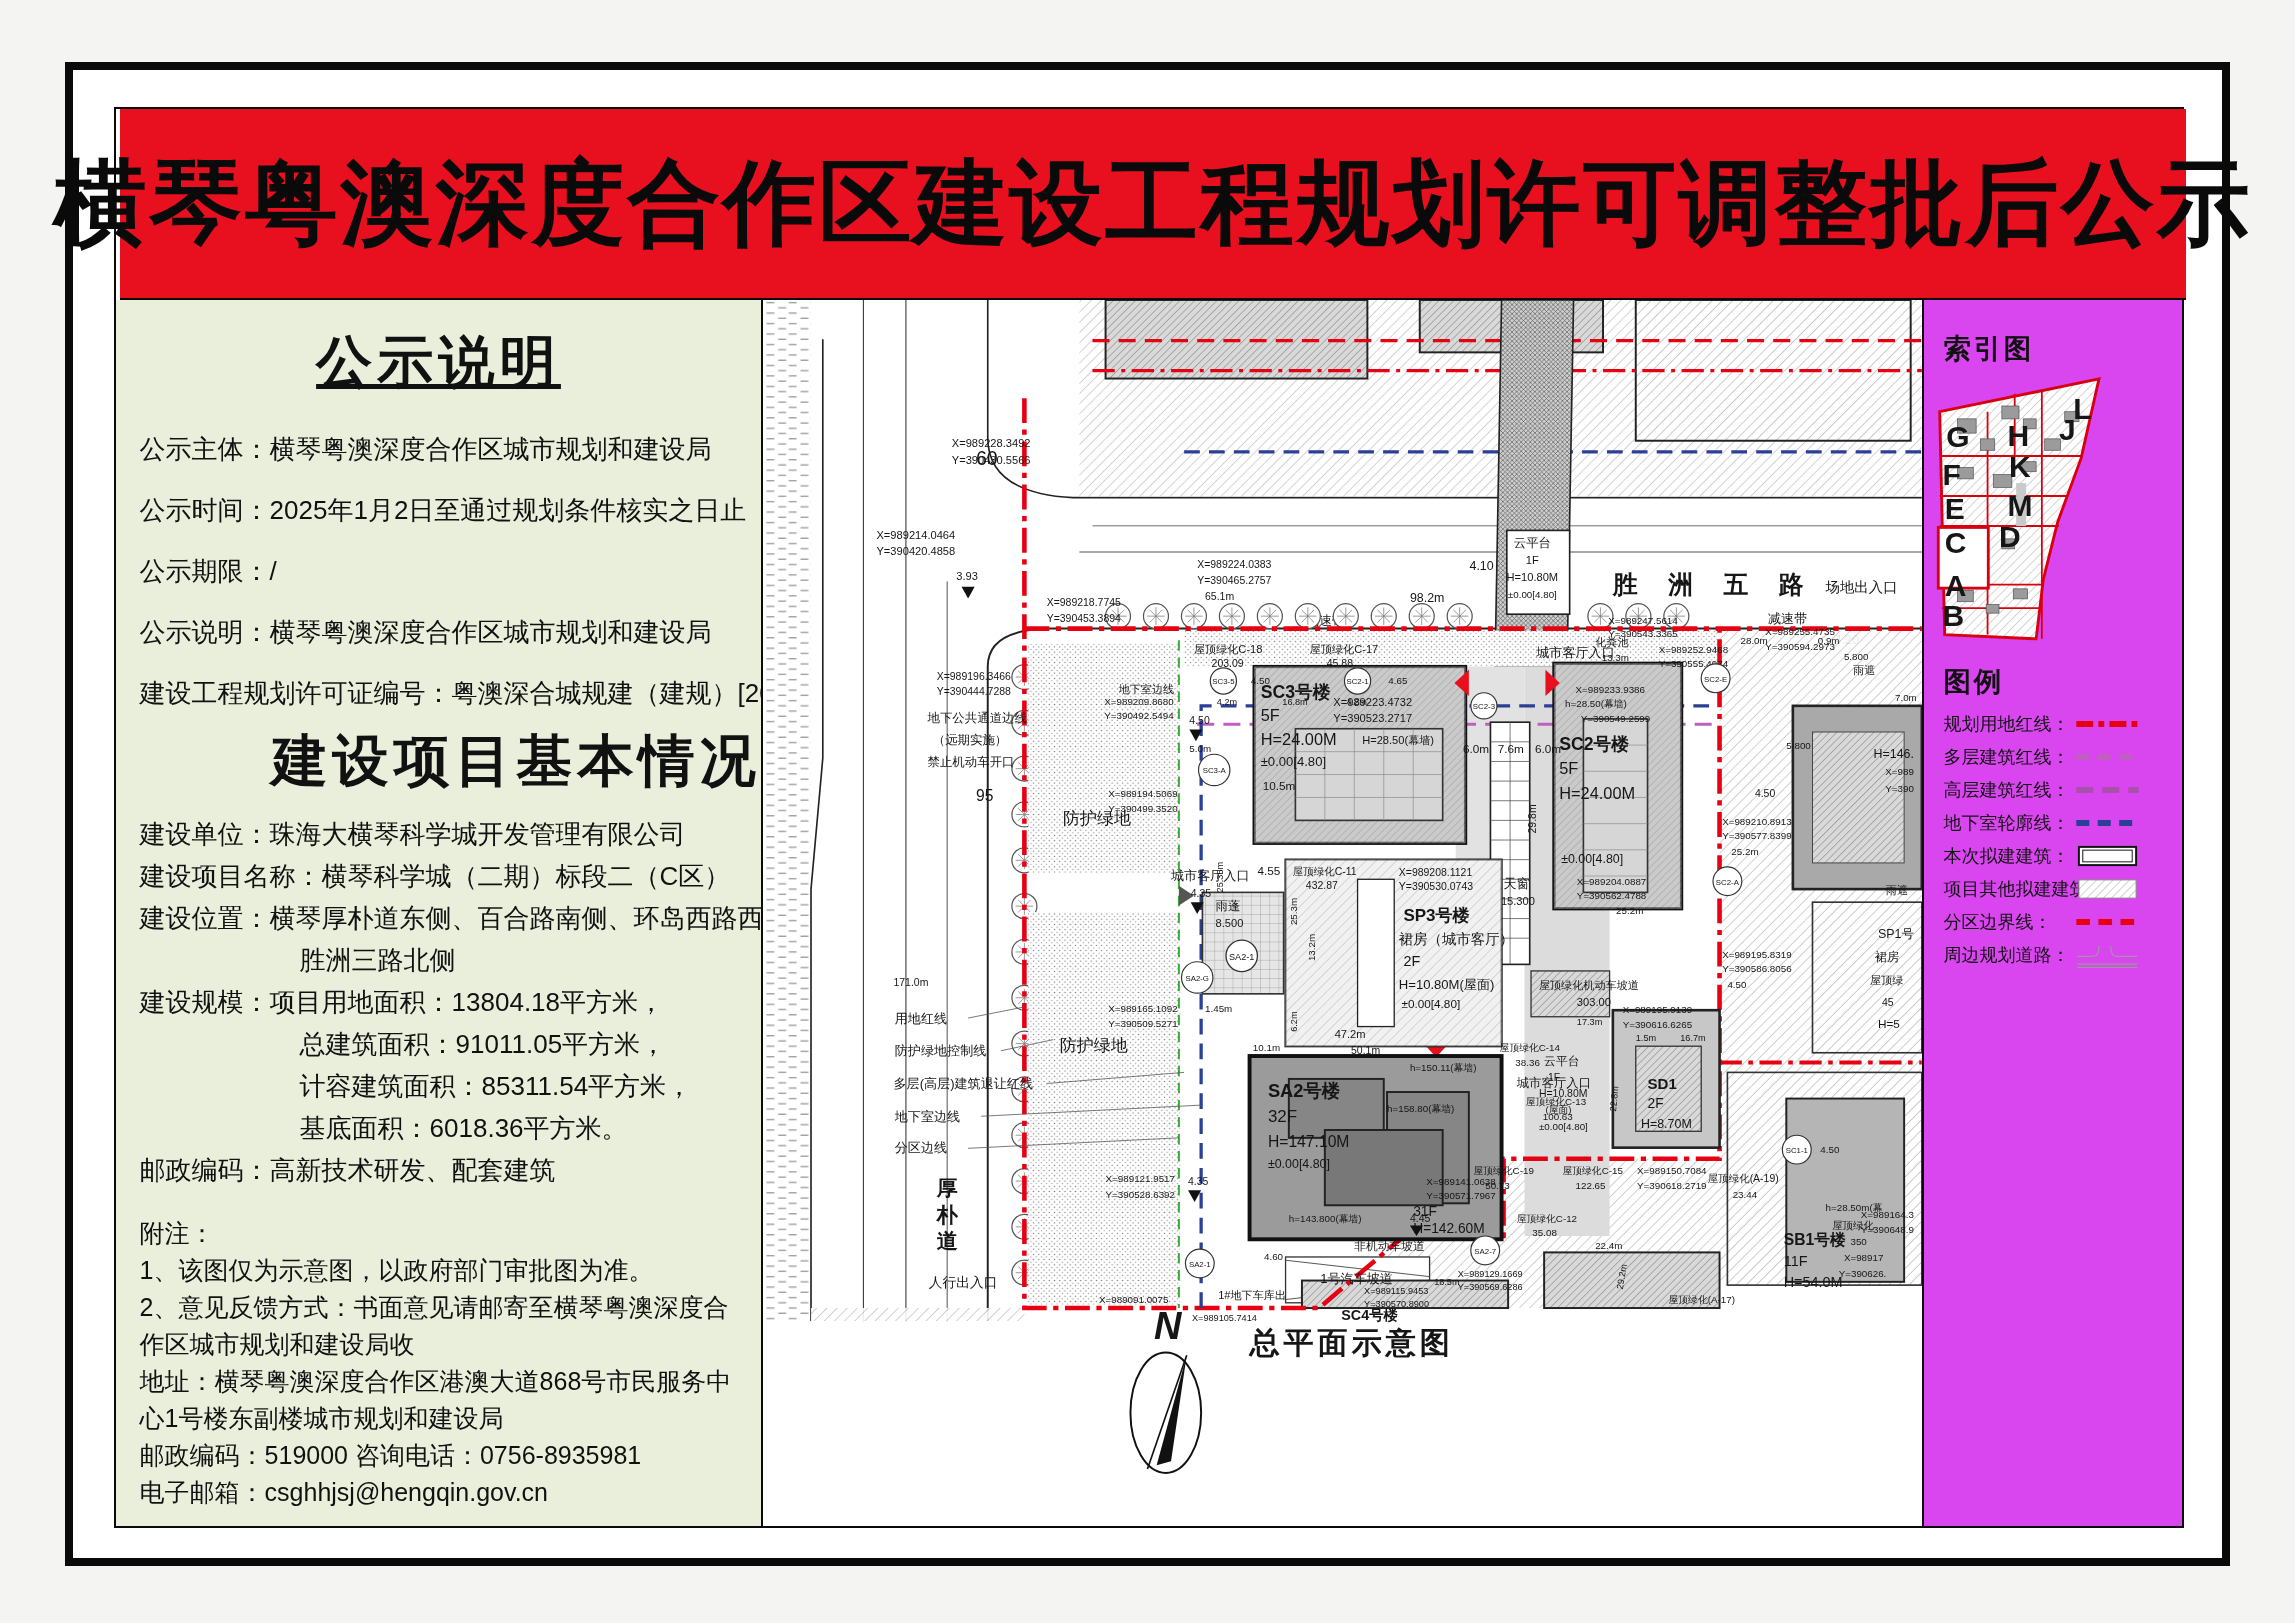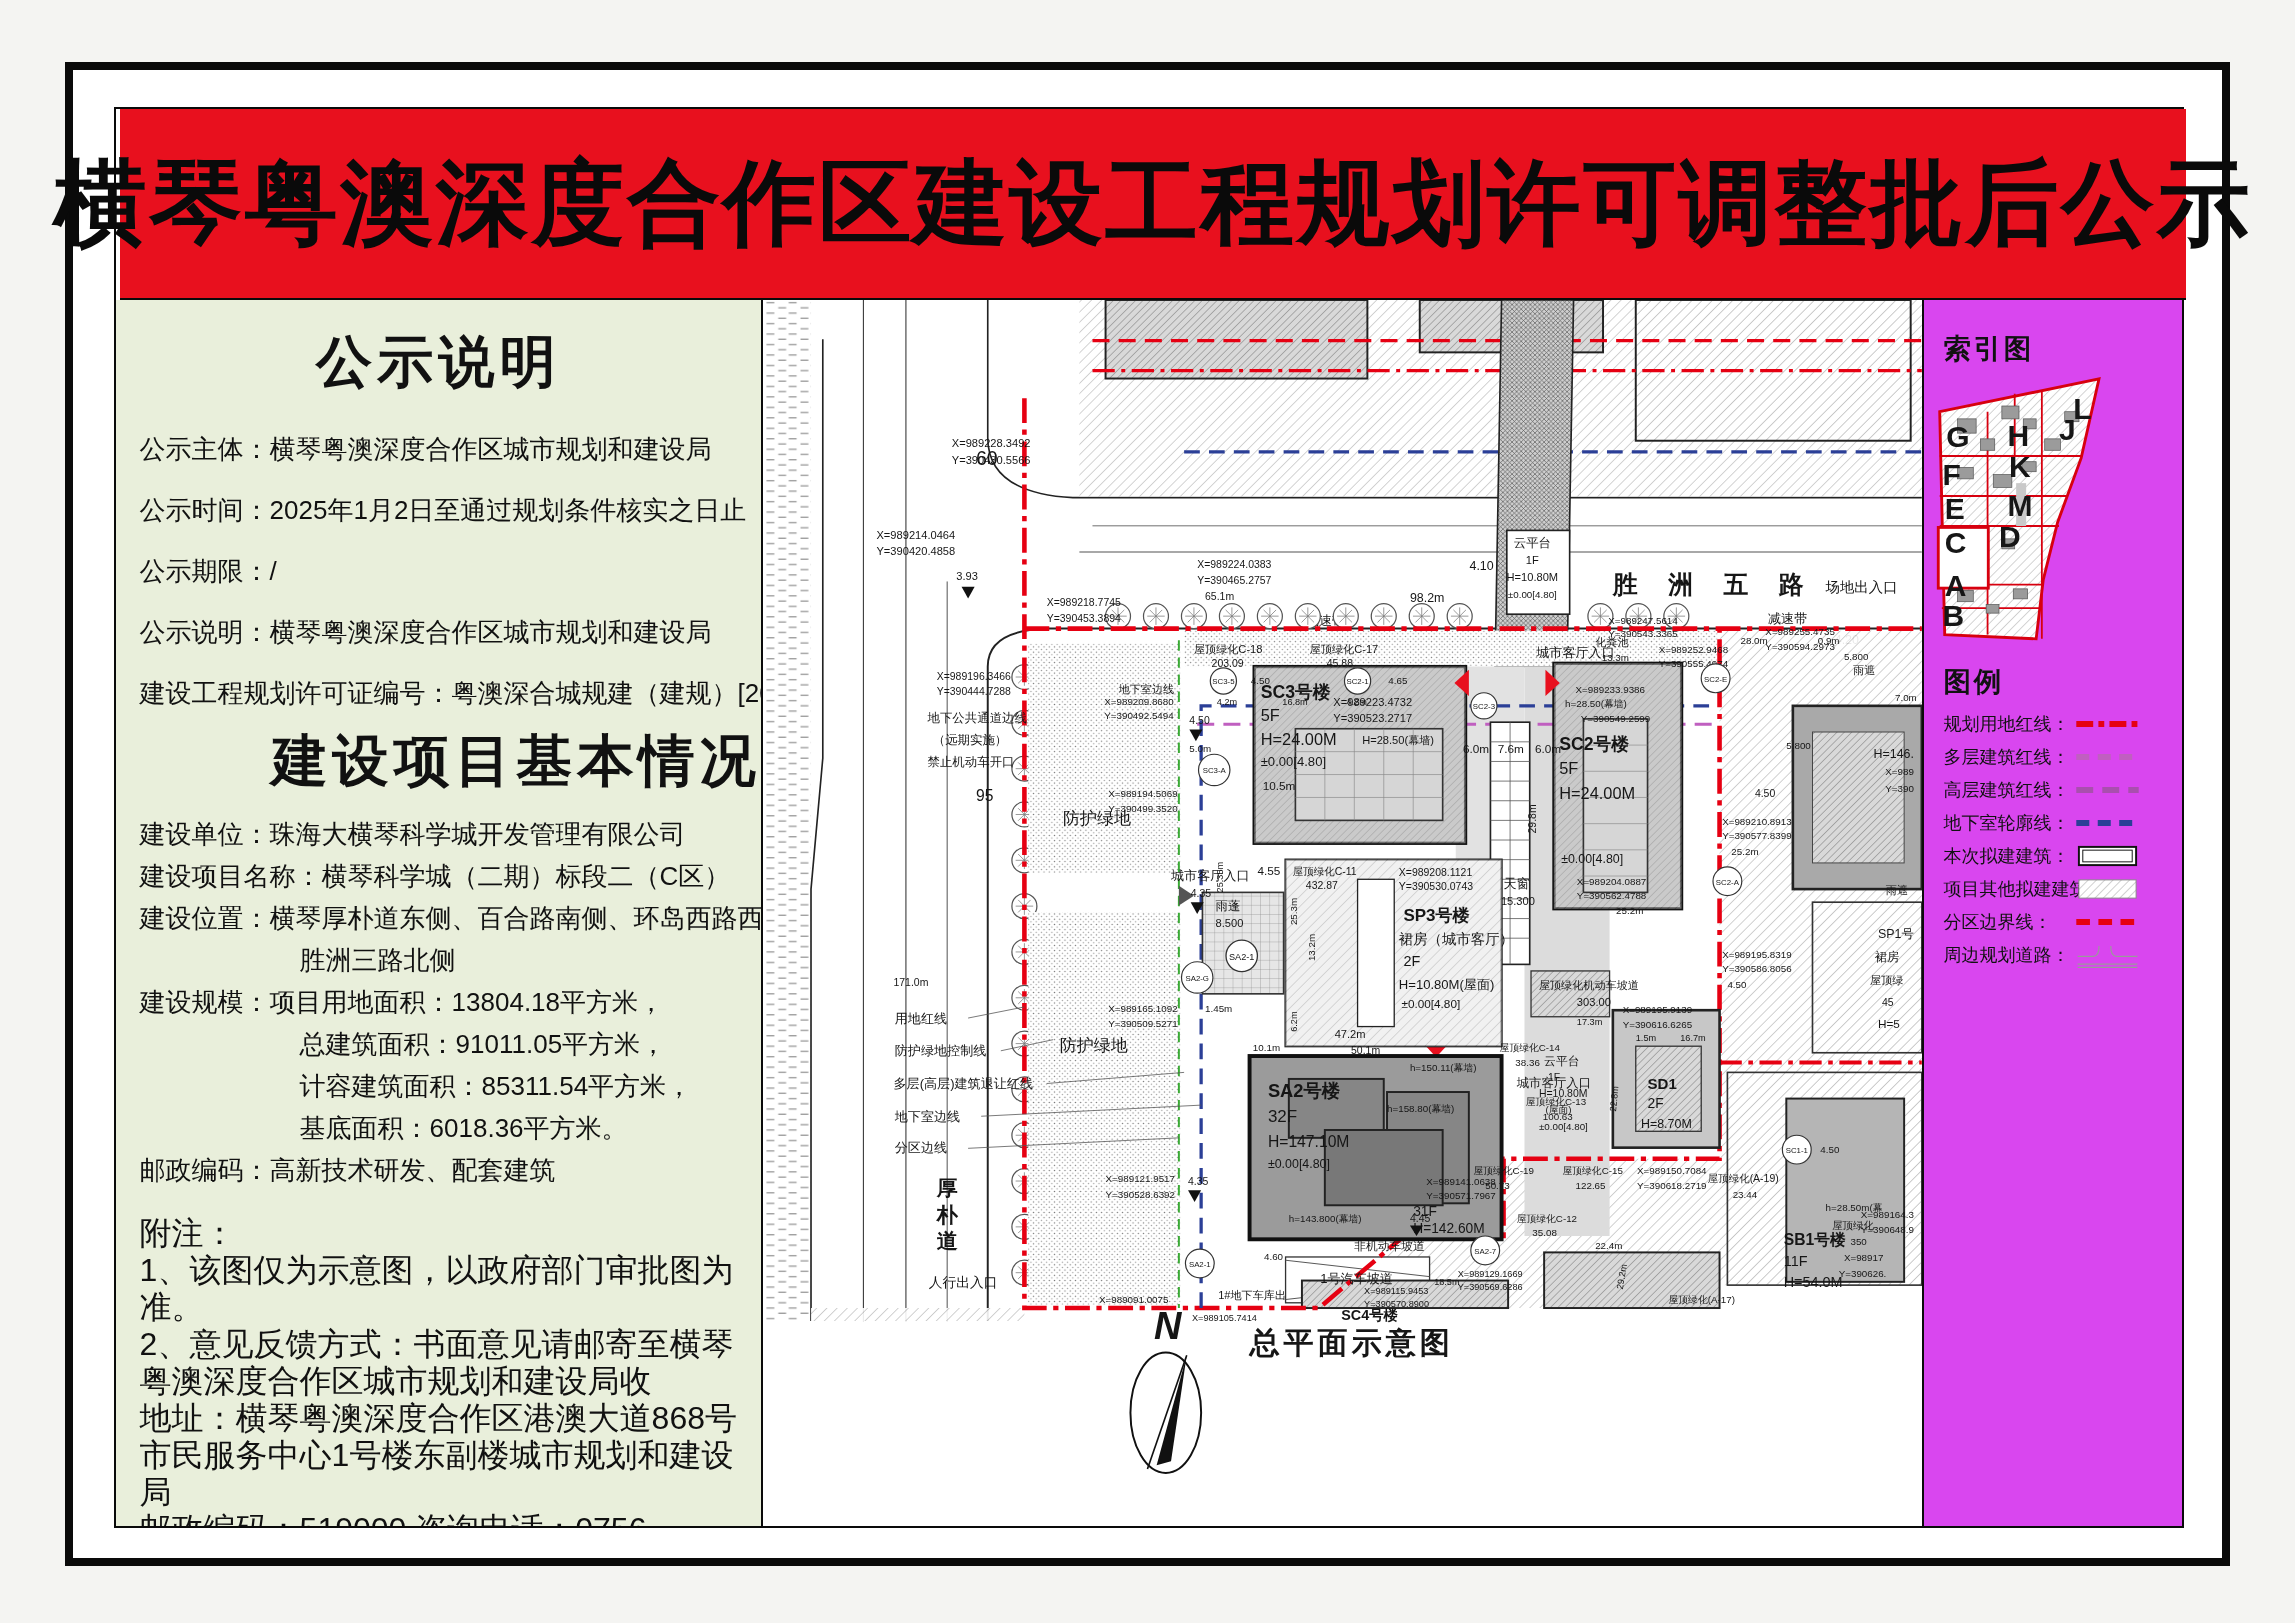--- a/index.html
+++ b/index.html
@@ -14,29 +14,29 @@
           border-bottom:2px solid #0a0a0a;display:flex;align-items:center;justify-content:center;}
   .banner h1{margin:0;font-size:93px;font-weight:bold;color:#0a0a0a;letter-spacing:2.6px;white-space:nowrap;}
   
   .left-panel{position:absolute;left:0;top:191px;width:647px;height:1226px;background:#e9efdb;
               border-right:2px solid #0a0a0a;box-sizing:border-box;overflow:hidden;}
   .map-panel{position:absolute;left:649px;top:191px;width:1157px;height:1226px;background:#fff;overflow:hidden;}
   .right-panel{position:absolute;left:1806px;top:191px;width:260px;height:1226px;background:#d946ef;
                border-left:2px solid #0a0a0a;box-sizing:border-box;overflow:hidden;}
   
   .h-big{font-size:56px;font-weight:bold;text-align:center;letter-spacing:5.2px;}
-  .h1{margin-top:25px;}
+  .h1{margin-top:25px;text-decoration:underline;}
   .h2{margin-top:0;text-align:right;}
   .notice{margin:18.3px 0 0 23.6px;}
   .nline{font-size:26px;line-height:61px;white-space:nowrap;}
   .proj{margin:13px 0 0 23.6px;}
   .pline{font-size:26px;line-height:42px;white-space:nowrap;}
   .pindent{padding-left:160px;}
   .notes{margin:23.6px 23.6px 0 23.6px;}
-  .note{font-size:32px;line-height:37px;}
+  .note{font-size:25px;line-height:37px;}
   
   .rp-title{font-size:27.5px;font-weight:600;margin:31px 0 0 19.6px;letter-spacing:2.6px;}
   .legend{margin:10.5px 0 0 19.6px;}
   .lg-title{font-size:27.5px;font-weight:700;letter-spacing:2.6px;margin-bottom:8px;}
   .lg-row{display:flex;align-items:center;height:33px;}
   .lg-label{font-size:18px;width:131px;white-space:nowrap;}
   .lg-swatch{width:65px;height:26px;margin-left:0px;flex:none;}
   svg text{fill:#161616;}
 </style>
 </head>

